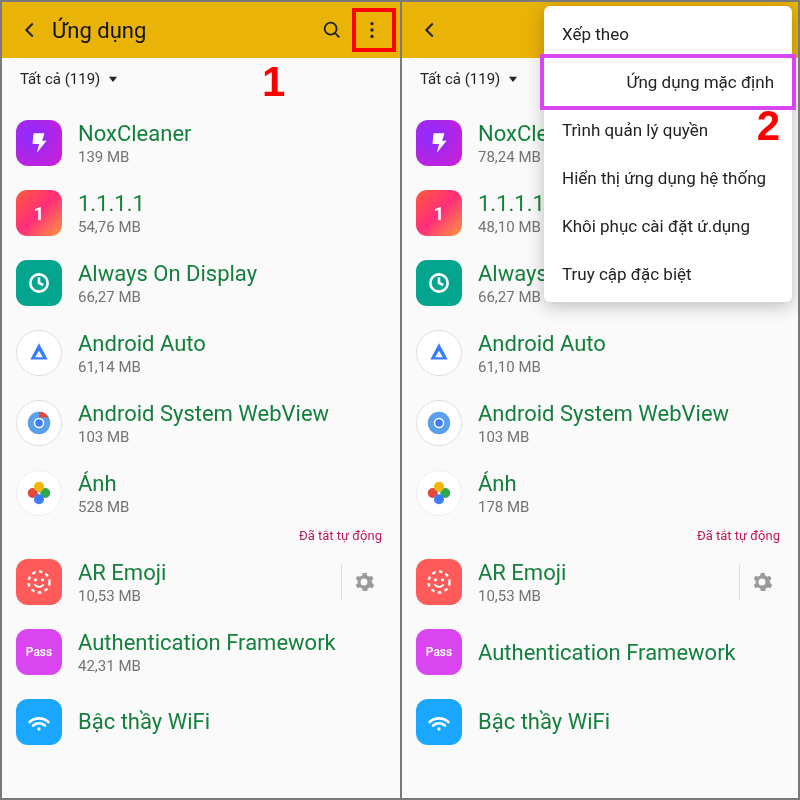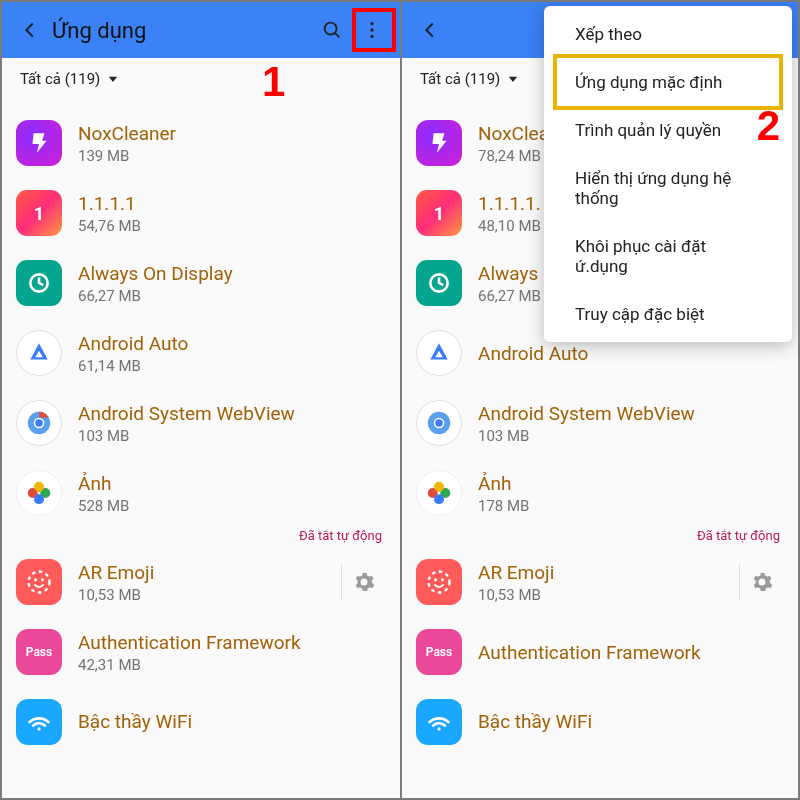--- a/index.html
+++ b/index.html
@@ -1,57 +1,57 @@
 <!DOCTYPE html>
 <html><head>
 <meta charset="utf-8">
 <style>
   * { box-sizing: border-box; margin: 0; padding: 0; }
   html, body { width: 800px; height: 800px; font-family: -apple-system, Roboto, "Segoe UI", sans-serif; }
   body { display: flex; background: #aaa; border: 2px solid #7a7a7a; }
   .pane { width: 398px; height: 796px; background: #fafafa; position: relative; overflow: hidden; }
   .pane + .pane { border-left: 2px solid #7a7a7a; }
 
-  .header { display: flex; align-items: center; height: 56px; padding: 0 8px; background: #3b82f6; }
+  .header { display: flex; align-items: center; height: 56px; padding: 0 8px; background: #eab308; }
   .back-btn { width: 40px; height: 40px; display: flex; align-items: center; justify-content: center; }
   .title { font-size: 22px; font-weight: 400; color: #111; flex: 0 0 auto; margin-left: 2px; }
   .hspace { flex: 1; }
   .icon-btn { width: 40px; height: 40px; display: flex; align-items: center; justify-content: center; color: #333; }
 
   .filter-row { padding: 12px 18px 14px 18px; display: flex; align-items: center; }
   .filter-label { font-size: 15px; color: #222; }
   .chev-down { margin-left: 6px; }
 
   .list { padding: 6px 0; }
   .app-row { display: flex; align-items: center; padding: 12px 14px; position: relative; }
   .app-icon { width: 46px; height: 46px; border-radius: 12px; flex-shrink: 0; display: flex; align-items: center; justify-content: center; font-size: 20px; color: #fff; }
   .app-text { margin-left: 16px; flex: 1; min-width: 0; }
-  .app-name { font-size: 19px; color: #a16207; font-weight: 400; white-space: nowrap; overflow: hidden; text-overflow: ellipsis; }
+  .app-name { font-size: 22px; color: #15803d; font-weight: 400; white-space: nowrap; overflow: hidden; text-overflow: ellipsis; }
   .app-sub { font-size: 15px; color: #737373; margin-top: 2px; }
   .autostart { font-size: 13px; color: #be185d; text-align: right; padding: 0 18px 4px 0; }
   .gear-side { color: #999; padding: 0 10px; border-left: 1px solid #ddd; margin-left: 8px; height: 36px; display:flex; align-items:center; }
 
   
   .ic-nox { background: radial-gradient(circle at 35% 35%, #8b2cff, #d11fd1); }
   .ic-1111 { background: linear-gradient(135deg,#ff5a3c,#ff2e7a,#ff9a3c); border-radius: 24%; font-weight:700; font-size:18px; }
   .ic-aod { background: #03a58f; border-radius: 24%; }
   .ic-auto { background: #fff; border:1px solid #e0e0e0; color:#3b7cff; border-radius:50%; }
   .ic-webview { background:#fff; border:1px solid #e0e0e0; border-radius:50%; }
   .ic-photos { background:#fff; border:1px solid #eee; border-radius:50%; }
   .ic-ar { background:#ff5b5b; border-radius:26%; }
-  .ic-auth { background:#ec4899; border-radius:26%; font-size:12px; font-weight:600; }
+  .ic-auth { background:#d946ef; border-radius:26%; font-size:12px; font-weight:600; }
   .ic-wifi { background:#1aa7ff; border-radius:26%; }
 
   
   .step-num { position: absolute; font-size: 42px; font-weight: 800; color: #ff0000; font-family: Arial, sans-serif; z-index: 50; }
   .redbox-menu { position: absolute; z-index: 50; border: 4px solid #ff0000; }
-  .redbox-item { border: 4px solid #eab308; margin: -4px; }
+  .redbox-item { border: 4px solid #d946ef; margin: -4px; text-align: right; }
 
   
-  .popup { position: absolute; top: 4px; right: 6px; width: 248px; background: #fff; border-radius: 6px; box-shadow: 0 4px 18px rgba(0,0,0,0.25); z-index: 40; padding: 4px 13px; }
+  .popup { position: absolute; top: 4px; right: 6px; width: 248px; background: #fff; border-radius: 6px; box-shadow: 0 4px 18px rgba(0,0,0,0.25); z-index: 40; padding: 4px 0; }
   .popup-item { padding: 14px 18px; font-size: 17px; color: #222; }
 
   
   svg { display:block; }
 </style>
 </head>
 <body>
 
 <div class="pane">
 
@@ -266,20 +266,21 @@
         </div>
     </div>
     <div class="app-row">
       <div class="app-icon ic-auto">
           <svg width="26" height="26" viewBox="0 0 24 24" fill="#3b7cff">
             <path d="M12 3l8 15H4z M12 10l-3.5 6h7z" fill-rule="evenodd"></path>
           </svg>
         </div>
       <div class="app-text">
           <div class="app-name">Android Auto</div>
+          <div class="app-sub">61,10 MB</div>
         </div>
     </div>
     <div class="app-row">
       <div class="app-icon ic-webview">
           <svg width="30" height="30" viewBox="0 0 24 24">
             <circle cx="12" cy="12" r="9" fill="#5aa0ee"></circle>
             <circle cx="12" cy="12" r="4.2" fill="#fff"></circle>
             <circle cx="12" cy="12" r="3" fill="#3b7cff"></circle>
           </svg>
         </div>

